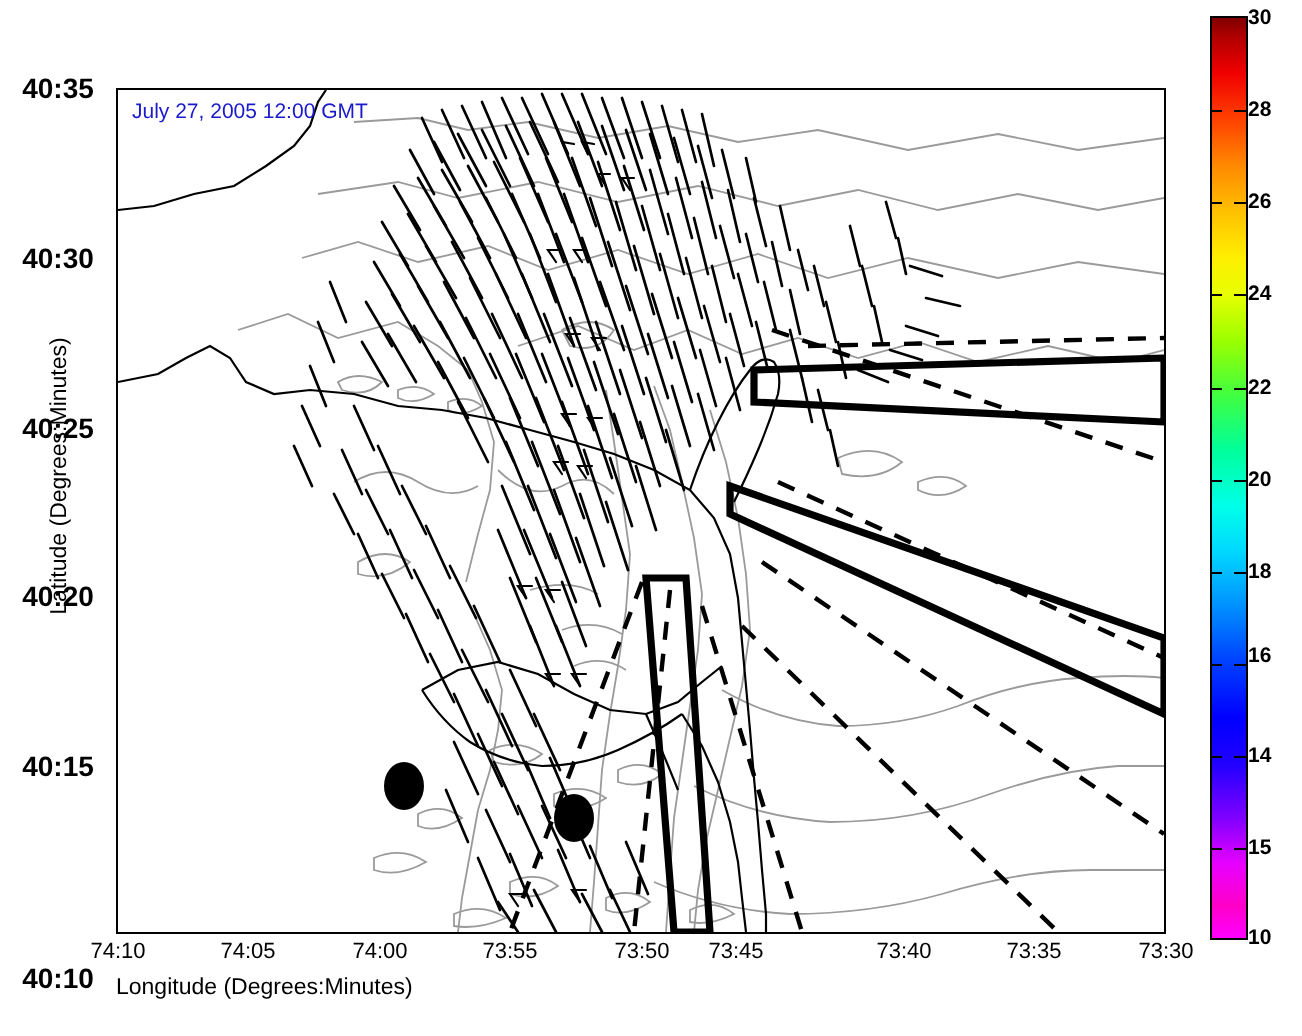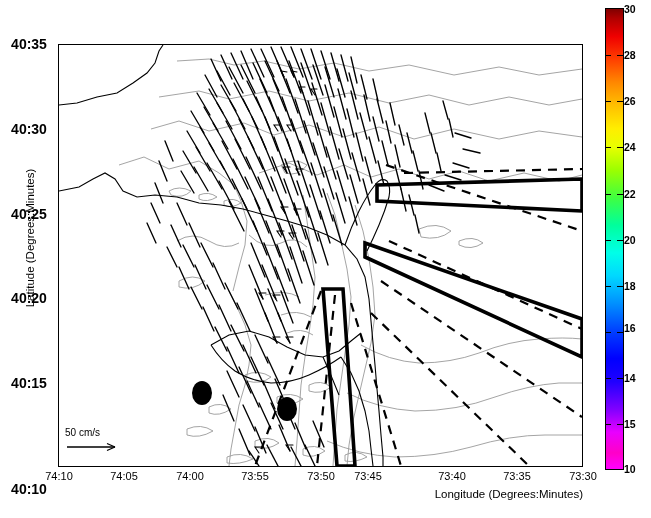--- a/index.html
+++ b/index.html
@@ -25,21 +25,21 @@
   
   #scalebar{position:absolute;left:6px;top:382px;width:110px;}
   #scalebar .lbl{font-size:10px;color:#000;}
   #scalebar svg{display:block;margin-top:3px;}
 
   
   .xtick{position:absolute;top:470px;font-size:11px;transform:translateX(-50%);
          white-space:nowrap;}
   .ytick{position:absolute;font-size:14px;text-align:center;width:46px;
          transform:translateY(-50%);white-space:nowrap;font-weight:bold;}
-  #xlabel{position:absolute;left:58px;top:488px;width:525px;text-align:right;
+  #xlabel{position:absolute;left:58px;top:488px;width:525px;text-align:left;
           font-size:11.5px;}
   #ylabel{position:absolute;left:-90px;top:232px;width:240px;text-align:center;
           font-size:11.5px;transform:rotate(-90deg);transform-origin:center center;}
 
   
   #cbar{position:absolute;left:605px;top:8px;width:19px;height:462px;
         border:1px solid #000;box-sizing:border-box;
         background:linear-gradient(to top,
           #ff00ff 0%,
           #ff00c8 3.5%,
@@ -387,29 +387,23 @@
         <path d="M264,244 L284,244 L296,421 L278,421 Z"></path>
       </g>
 
       <g fill="#000000">
         <ellipse cx="143" cy="348" rx="10" ry="12"></ellipse>
         <ellipse cx="228" cy="364" rx="10" ry="12"></ellipse>
       </g>
     </svg>
 
     <div id="annot">
+      <div>July 27, 2005 12:00 GMT</div>
     </div>
 
-    <div id="scalebar">
-      <div class="lbl">50 cm/s</div>
-      <svg width="60" height="12">
-        <line x1="2" y1="6" x2="50" y2="6" stroke="#000" stroke-width="1.3"></line>
-        <path d="M50,6 L42,2.5 M50,6 L42,9.5" stroke="#000" stroke-width="1.3" fill="none"></path>
-      </svg>
-    </div>
   </div>
 
   <div class="xtick" style="left:59px">74:10</div>
   <div class="xtick" style="left:124px">74:05</div>
   <div class="xtick" style="left:190px">74:00</div>
   <div class="xtick" style="left:255px">73:55</div>
   <div class="xtick" style="left:321px">73:50</div>
   <div class="xtick" style="left:368px">73:45</div>
   <div class="xtick" style="left:452px">73:40</div>
   <div class="xtick" style="left:517px">73:35</div>

